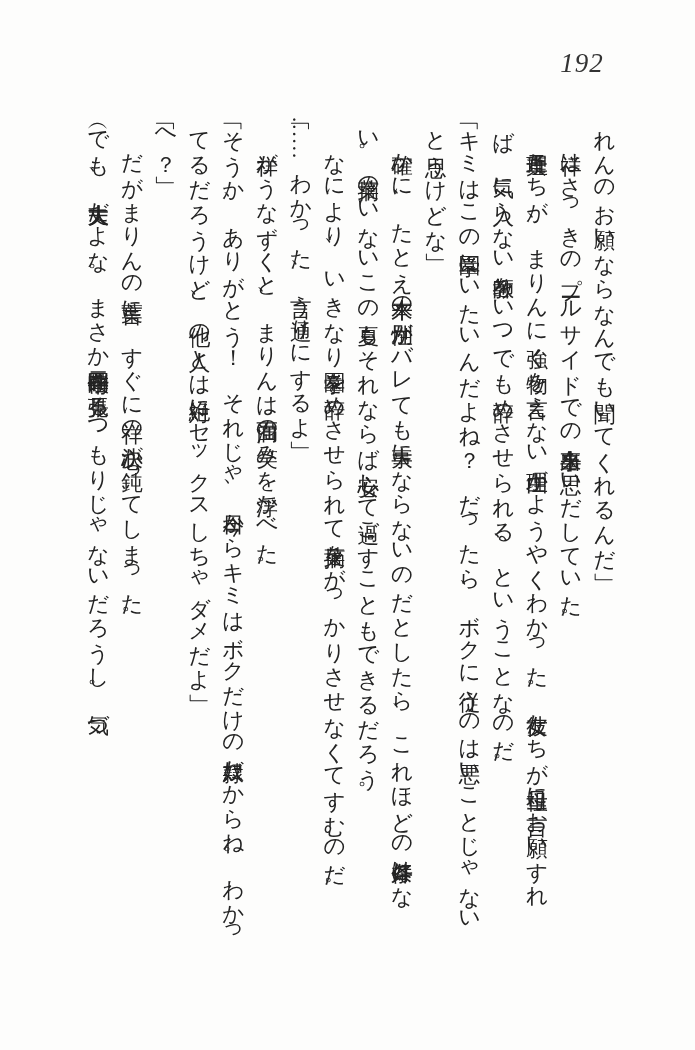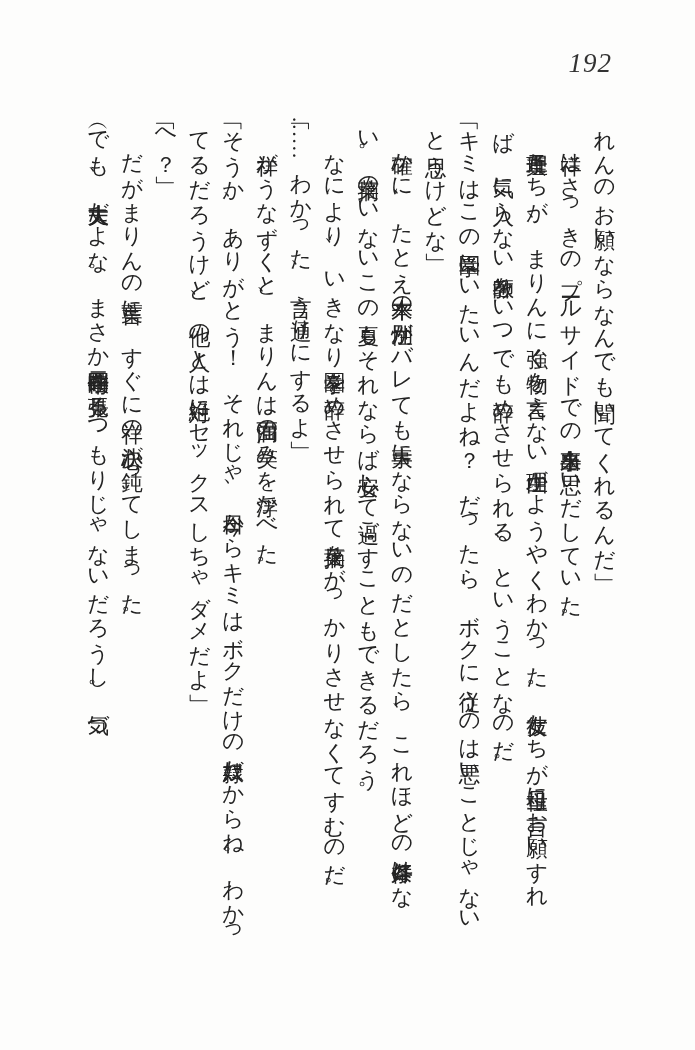--- a/index.html
+++ b/index.html
@@ -21,21 +21,21 @@
   .book-page {
     position: absolute;
     inset: 0;
     background: var(--bg);
   }
   .page-number {
     position: absolute;
     top: 48px;
     left: 552px;
     width: 60px;
-    text-align: right;
+    text-align: center;
     font-style: italic;
     font-size: 27px;
     letter-spacing: 1px;
     color: var(--pagenum-ink);
   }
   .text-block {
     position: absolute;
     top: 116px;
     right: 75px;
     height: 824px;

